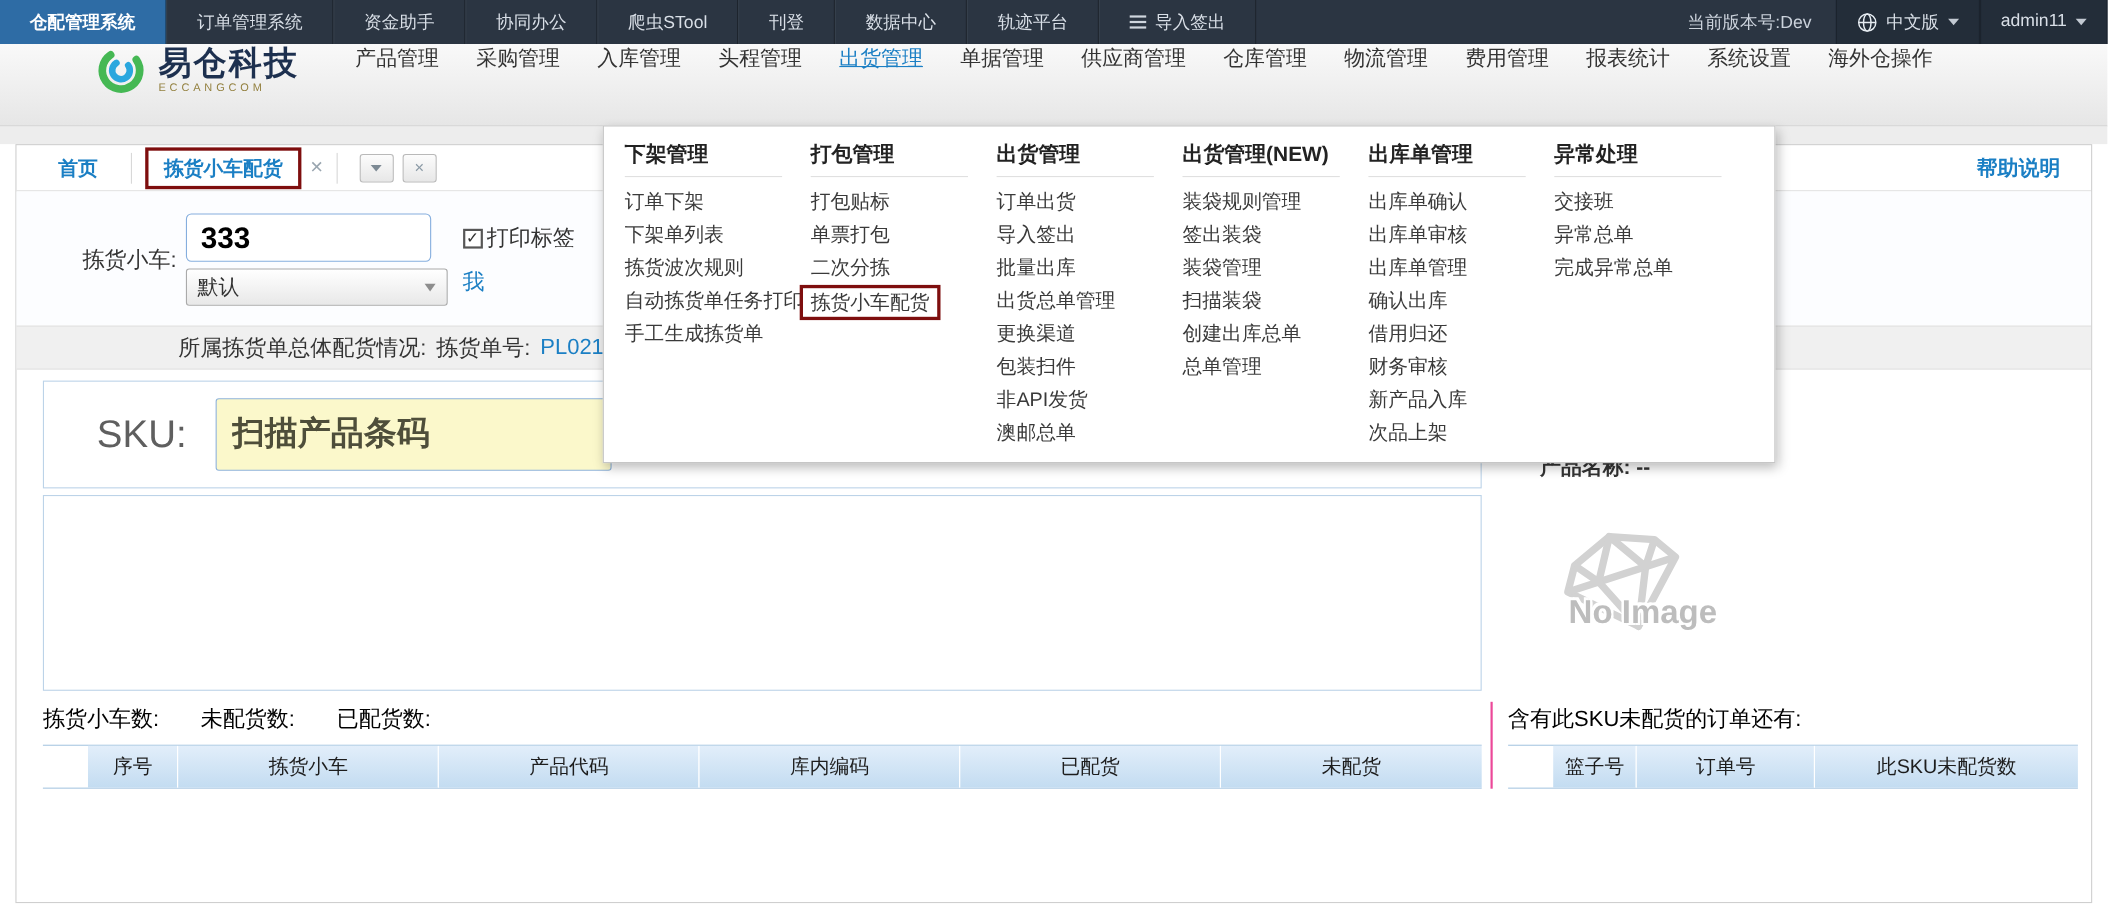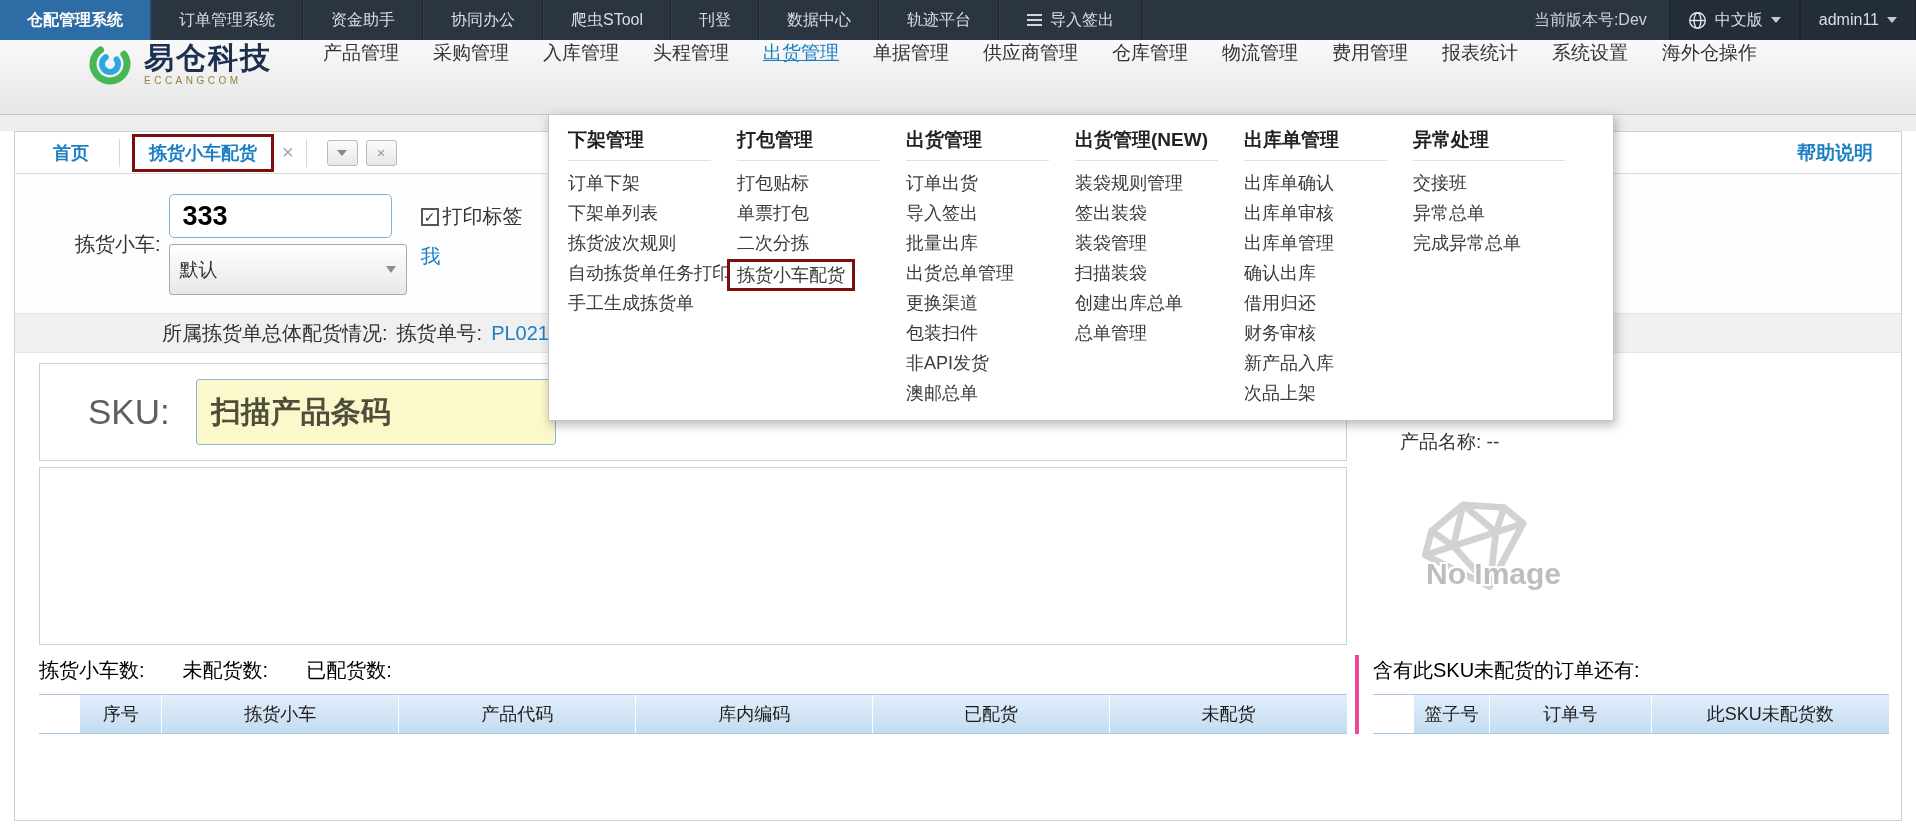--- a/index.html
+++ b/index.html
@@ -45,21 +45,21 @@
     cursor:pointer; color:#8a99a5; font-size:15px; }
   .small-btn .caret { border-top-color:#7d8a94; }
   .help { margin-left:auto; margin-right:28px; color:#1b7fc4; font-size:19px; font-weight:bold; cursor:pointer; }
 
   
   .form-section { display:flex; align-items:stretch; padding:20px 0 18px 60px; background:#fcfdff; }
   .form-label { font-size:20px; color:#333; align-self:center; margin-right:8px; white-space:nowrap; }
   .form-stack { display:flex; flex-direction:column; }
   .cart-input { width:223px; height:44px; border:1px solid #85aede; border-radius:5px; outline:none;
     font-size:27px; font-weight:bold; color:#000; padding:0 13px; font-family:inherit; }
-  .wh-select { width:238px; height:51px; margin-top:6px; border:1px solid #aaa; border-radius:3px;
+  .wh-select { width:238px; height:34px; margin-top:6px; border:1px solid #aaa; border-radius:3px;
     background:linear-gradient(#fff,#e8e8e8); display:flex; align-items:center; justify-content:space-between;
     padding:0 10px; font-size:19px; color:#333; cursor:pointer; }
   .sel-caret { width:0; height:0; border-left:5px solid transparent; border-right:5px solid transparent; border-top:7px solid #8d8d8d; }
   .right-stack { margin-left:14px; display:flex; flex-direction:column; padding-top:9px; }
   .chk-row { display:flex; align-items:center; gap:4px; font-size:20px; color:#333; cursor:pointer; }
   .chk { width:18px; height:18px; border:2px solid #565656; background:#fff; display:flex; align-items:center;
     justify-content:center; font-size:14px; font-weight:bold; color:#333; }
   .me-link { color:#1b7fc4; font-size:20px; margin-top:13px; cursor:pointer; width:max-content; }
 
   .info-row { height:40px; background:#f0f0f0; border-top:1px solid #e2e2e2; border-bottom:1px solid #e2e2e2;
@@ -69,36 +69,36 @@
   
   .upper { display:flex; padding:10px 12px 0 24px; }
   .upper-left { width:1308px; }
   .sku-box { border:1px solid #bcd3e8; background:#fff; display:flex; align-items:center; padding:15px 0 15px 48px; }
   .sku-label { font-size:35px; color:#5f5f5f; margin-right:26px; }
   .sku-input { width:360px; height:66px; background:#fbf8cb; border:1px solid #8fb3dc; border-radius:3px;
     font-size:30px; font-weight:bold; color:#4e4e3a; padding:0 14px; outline:none; font-family:inherit; }
   .sku-input::placeholder { color:#4e4e3a; opacity:1; }
   .empty-box { border:1px solid #bcd3e8; height:178px; margin-top:6px; background:#fff; }
   .upper-right { flex:1; padding-left:53px; padding-top:66px; }
-  .pname { font-size:19px; font-weight:normal; color:#333; white-space:nowrap; }
+  .pname { font-size:19px; font-weight:bold; color:#333; white-space:nowrap; }
   .noimg { position:relative; width:164px; height:122px; margin-top:32px; }
   .noimg-text { position:absolute; left:26px; top:70px; font-size:30px; font-weight:bold; color:#bdbdbd;
     text-shadow:2px 2px 0 #fff,-2px -2px 0 #fff,2px -2px 0 #fff,-2px 2px 0 #fff; white-space:nowrap; }
 
   
   .bottom { display:flex; align-items:flex-start; padding:10px 12px 0 24px; }
   .bottom-left { width:1308px; }
   .stats { display:flex; gap:38px; font-size:20px; color:#000; padding:2px 0 10px 0; }
   .thead { display:flex; border-top:1px solid #a9c7e2; border-bottom:1px solid #a9c7e2;padding-left:41px; }
   .hcell { background:linear-gradient(#e2eefa,#c3dcf1); font-size:18px; color:#1d1d1d; text-align:center;
     padding:7px 0; border-right:1px solid #fff; white-space:nowrap; overflow:hidden; }
   .hcell:last-child { border-right:none; }
   #left-thead .hcell:nth-child(1){width:6.5%} #left-thead .hcell:nth-child(n+2){width:18.7%}
   #right-thead .hcell:nth-child(1){width:16%} #right-thead .hcell:nth-child(2){width:34%} #right-thead .hcell:nth-child(3){width:50%}
-  .bottom-right { flex:1; margin-left:8px; border-left:4px solid #ec4899; padding-left:14px; }
+  .bottom-right { flex:1; margin-left:8px; border-left:2px solid #ec4899; padding-left:14px; }
   .rp-title { font-size:20px; color:#000; padding:2px 0 10px 0; white-space:nowrap; }
 
   
   .megamenu { position:absolute; left:548px; top:114px; z-index:100; background:#fff;
     border:1px solid #c6c6c6; box-shadow:2px 4px 10px rgba(0,0,0,.28); display:flex; padding:12px 22px 12px 19px; }
   .menu-col { width:169px; }
   .menu-col:last-child { width:178px; }
   .menu-title { font-size:19px; font-weight:bold; color:#222; padding-bottom:7px; margin-bottom:7px;
     border-bottom:1px solid #e0e0e0; margin-right:26px; white-space:nowrap; }
   .menu-item { font-size:18px; color:#3a3a3a; line-height:30px; cursor:pointer; white-space:nowrap; }

